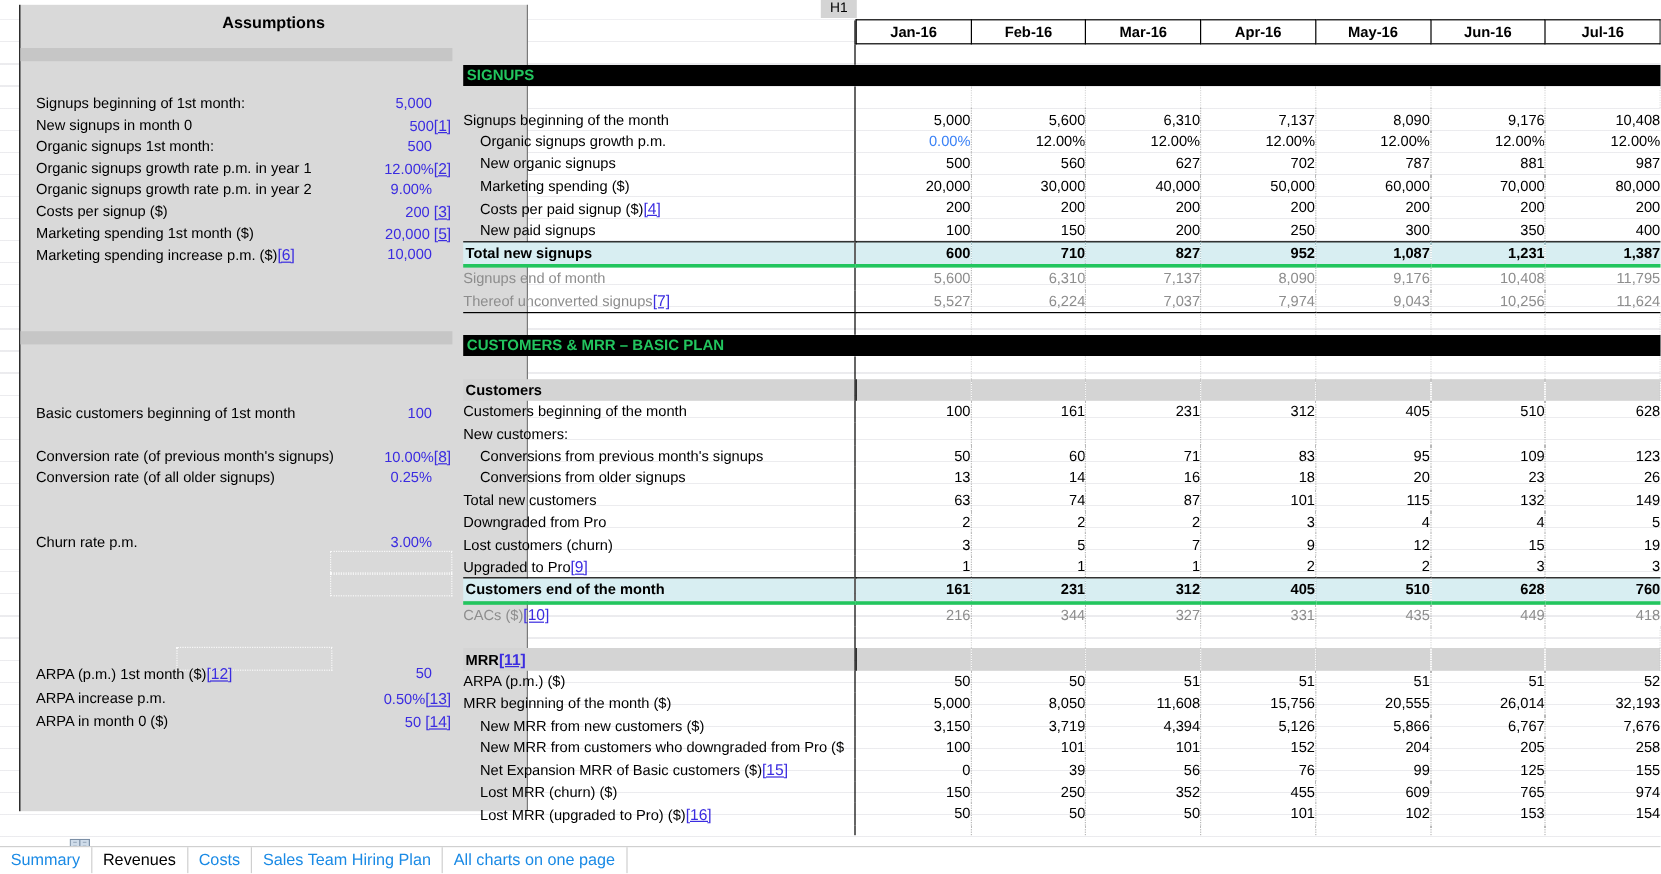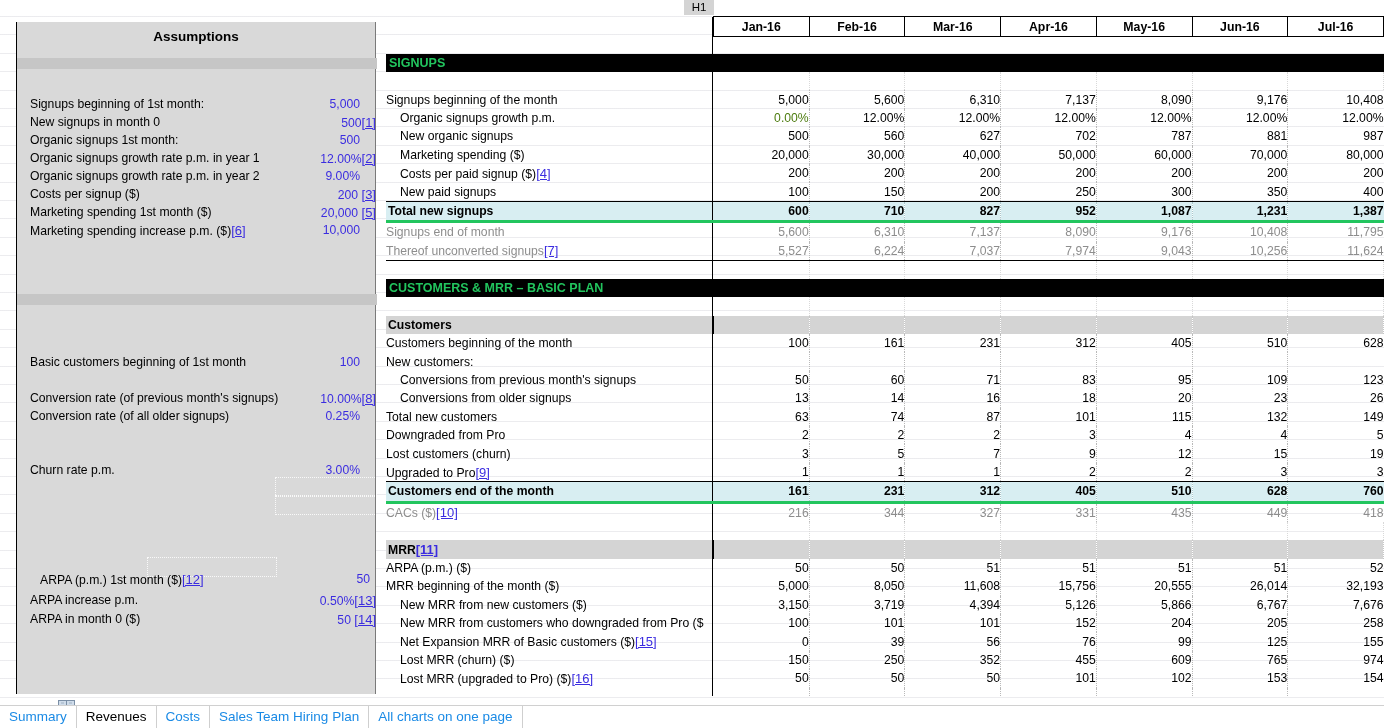--- a/index.html
+++ b/index.html
@@ -34,22 +34,22 @@
     background: #d4d4d4;
     color: #000;
     font-size: 11.5px;
     line-height: 15px;
     text-align: center;
   }
 
   
   .assumptions {
     position: absolute;
-    left: 16px; top: 22px;
-    width: 360px; height: 672px;
+    left: 16px; top: 4px;
+    width: 424px; height: 672px;
     background: #d9d9d9;
     border-left: 1px solid #000;
     border-right: 1px solid #7a7a7a;
     box-sizing: border-box;
   }
   .assumptions .title {
     text-align: center;
     font-weight: bold;
     font-size: 13.5px;
     color: #000;
@@ -274,21 +274,21 @@
     </div>
     <div class="a-row" style="top:386px;">
       <span class="lbl">Conversion rate (of all older signups)</span>
       <span class="val">0.25%</span>
     </div>
     <div class="a-row" style="top:440px;">
       <span class="lbl">Churn rate p.m.</span>
       <span class="val">3.00%</span>
     </div>
 
-    <div class="a-row" style="top:549px;margin-left:10px;">
+    <div class="a-row" style="top:549px;">
       <span class="lbl"><span>ARPA (p.m.) 1st month ($)</span><span class="fn">[12]</span></span>
       <span class="val">50</span>
     </div>
     <div class="a-row" style="top:570px;">
       <span class="lbl">ARPA increase p.m.</span>
       <span class="val nudge"><span>0.50%</span><span class="fn">[13]</span></span>
     </div>
     <div class="a-row" style="top:589px;">
       <span class="lbl">ARPA in month 0 ($)</span>
       <span class="val nudge"><span>50</span> <span class="fn">[14]</span></span>
@@ -352,21 +352,21 @@
             <td class="num">5,600</td>
             <td class="num">6,310</td>
             <td class="num">7,137</td>
             <td class="num">8,090</td>
             <td class="num">9,176</td>
             <td class="num last">10,408</td>
           </tr>
           <tr class="">
             <td class="label ind1">Organic signups growth p.m.</td>
             <td></td>
-            <td class="num" style="color:#4d7c0f">0.00%</td>
+            <td class="num" style="color:#3b82f6">0.00%</td>
             <td class="num">12.00%</td>
             <td class="num">12.00%</td>
             <td class="num">12.00%</td>
             <td class="num">12.00%</td>
             <td class="num">12.00%</td>
             <td class="num last">12.00%</td>
           </tr>
           <tr class="">
             <td class="label ind1">New organic signups</td>
             <td></td>

